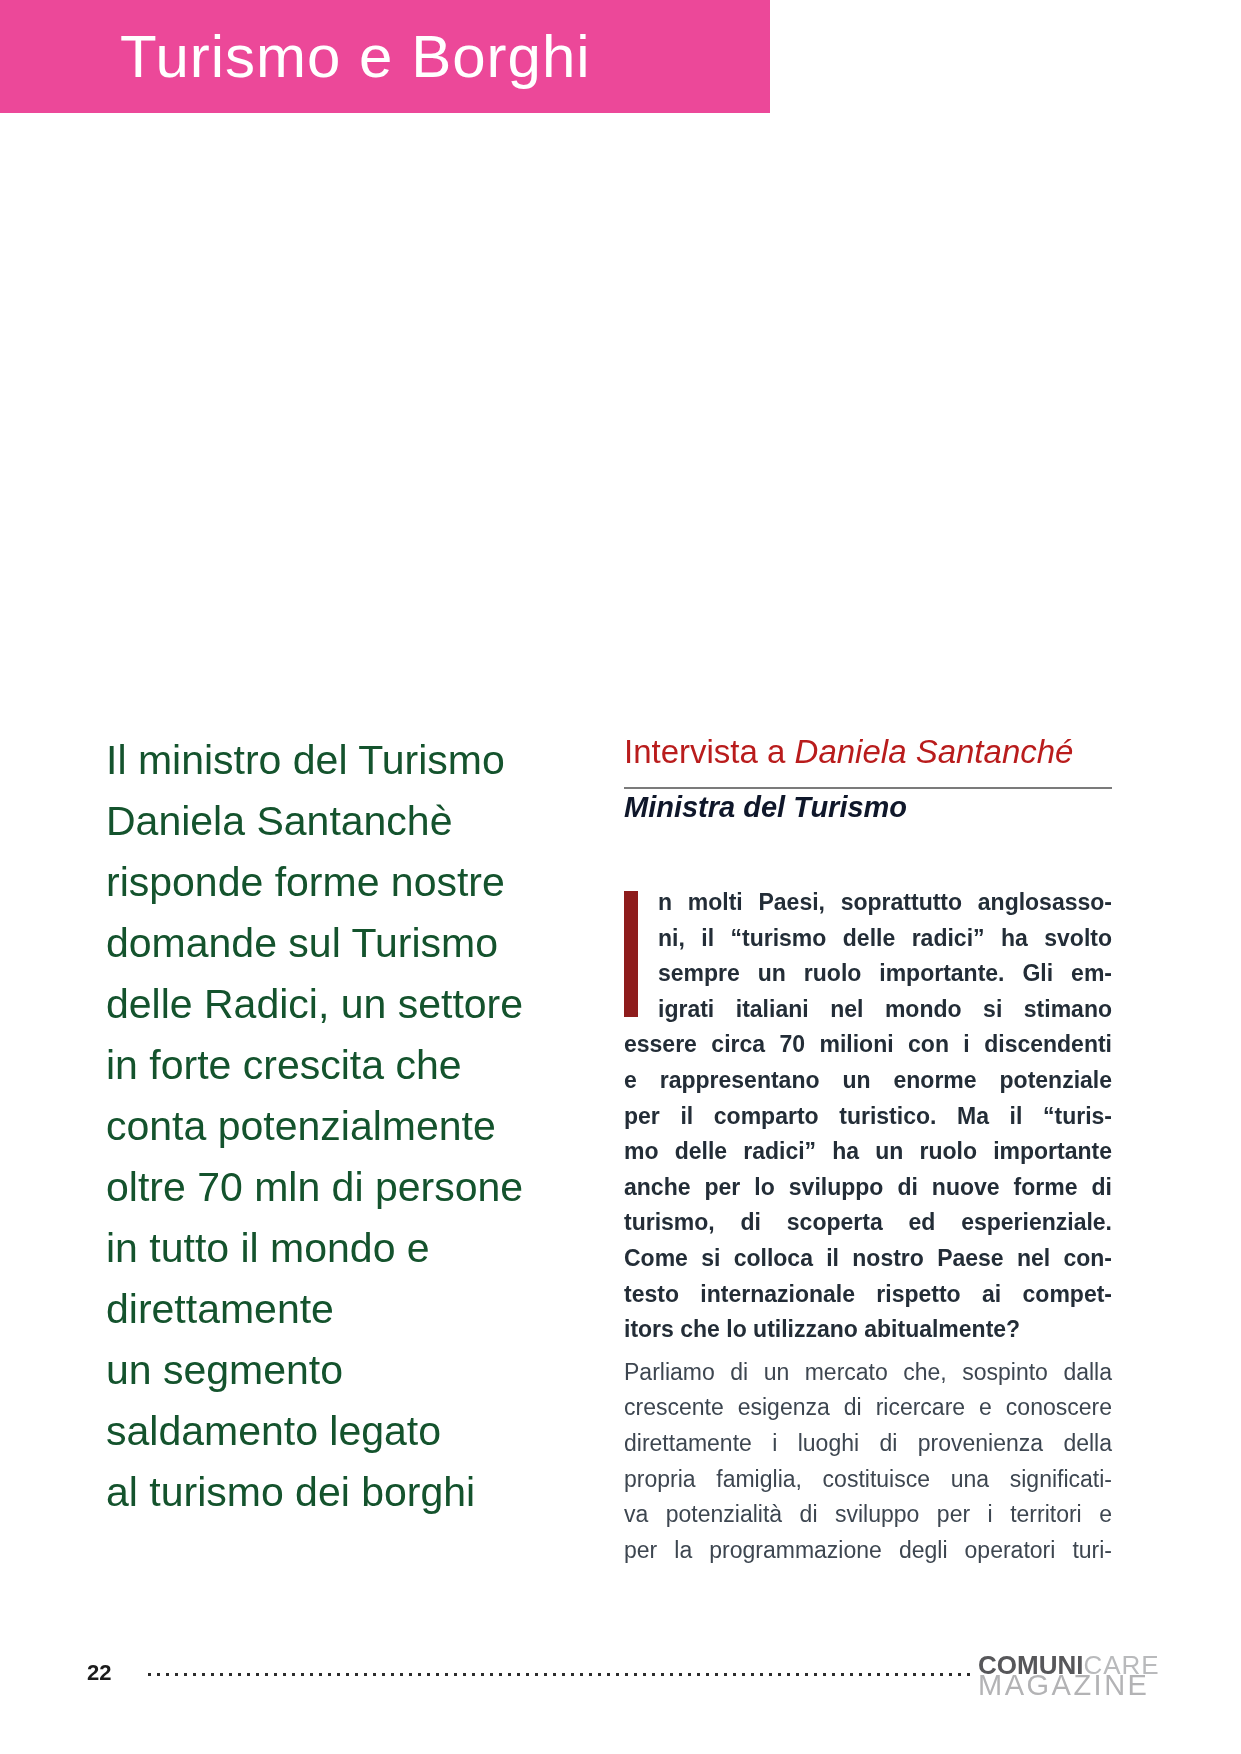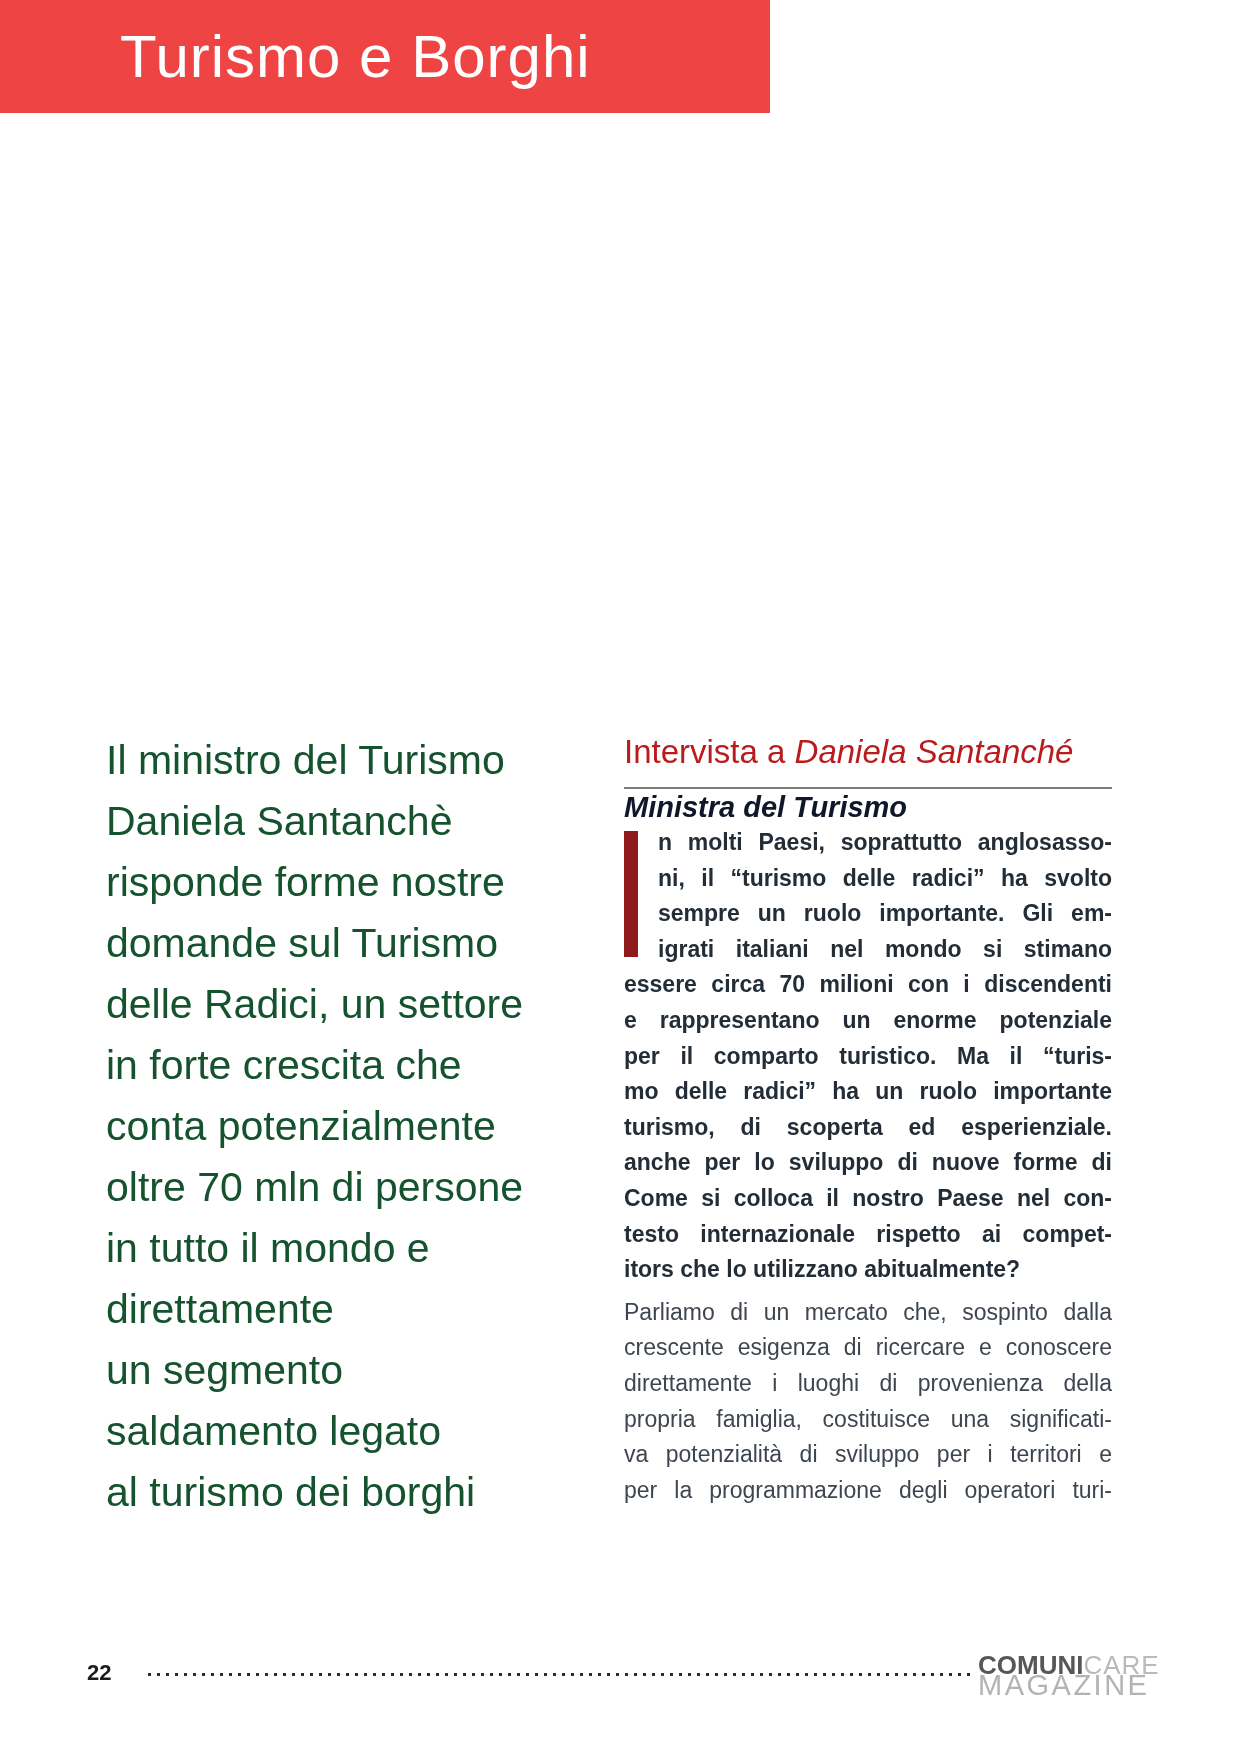--- a/index.html
+++ b/index.html
@@ -2,21 +2,21 @@
 <html><head>
 <meta charset="utf-8">
 <style>
   html,body { margin:0; padding:0; background:#ffffff; }
   .page {
     position:relative; width:1241px; height:1754px; background:#ffffff;
     font-family:"Liberation Sans","DejaVu Sans",sans-serif; overflow:hidden;
   }
 
   
-  .banner { position:absolute; left:0; top:0; width:770px; height:113px; background:#ef4444; }
+  .banner { position:absolute; left:0; top:0; width:770px; height:113px; background:#ec4899; }
   .banner-title {
     position:absolute; left:120px; top:0; line-height:113px;
     font-size:60px; font-weight:300; color:#ffffff; letter-spacing:1px; white-space:nowrap;
   }
 
   
   .headline-block {
     position:absolute; left:0; top:147px; width:1156px; height:546px;
     background:#7d1a19; box-sizing:border-box; padding:28px 0 0 84px;
   }
@@ -31,21 +31,21 @@
     font-size:41px; line-height:61px; font-weight:300; color:#14532d; white-space:nowrap;
   }
 
   
   .interview { position:absolute; left:624px; top:731px; width:488px; }
   .iv-heading { font-size:33px; font-weight:400; color:#b91c1c; line-height:42px; white-space:nowrap; }
   .iv-heading .name { font-style:italic; }
   .iv-divider { margin-top:14px; height:0; border:0; border-top:2px solid #7b7b7b; }
   .iv-sub { font-size:29px; font-style:italic; font-weight:700; color:#0f172a; line-height:36px; }
 
-  .question { position:relative; }
+  .question { position:relative; margin-top:60px; }
   .dropbar { position:absolute; left:0; top:6px; width:14px; height:126px; background:#8e1c1c; }
   .question-lines > div {
     font-size:23px; font-weight:700; color:#232d37; line-height:35.6px;
     text-align:justify; text-align-last:justify;
   }
   .question-lines > div:nth-child(-n+4) { margin-left:34px; }
   .question-lines > div:last-child { text-align-last:left; }
 
   .answer { margin-top:7px; }
   .answer-lines > div {
@@ -107,22 +107,22 @@
       <div class="dropbar"></div>
       <div class="question-lines">
           <div>n molti Paesi, soprattutto anglosasso-</div>
           <div>ni, il “turismo delle radici” ha svolto</div>
           <div>sempre un ruolo importante. Gli em-</div>
           <div>igrati italiani nel mondo si stimano</div>
           <div>essere circa 70 milioni con i discendenti</div>
           <div>e rappresentano un enorme potenziale</div>
           <div>per il comparto turistico. Ma il “turis-</div>
           <div>mo delle radici” ha un ruolo importante</div>
+          <div>anche per lo sviluppo di nuove forme di</div>
           <div>turismo, di scoperta ed esperienziale.</div>
-          <div>anche per lo sviluppo di nuove forme di</div>
           <div>Come si colloca il nostro Paese nel con-</div>
           <div>testo internazionale rispetto ai compet-</div>
           <div>itors che lo utilizzano abitualmente?</div>
         </div>
     </div>
 
     <div class="answer">
       <div class="answer-lines">
           <div>Parliamo di un mercato che, sospinto dalla</div>
           <div>crescente esigenza di ricercare e conoscere</div>

